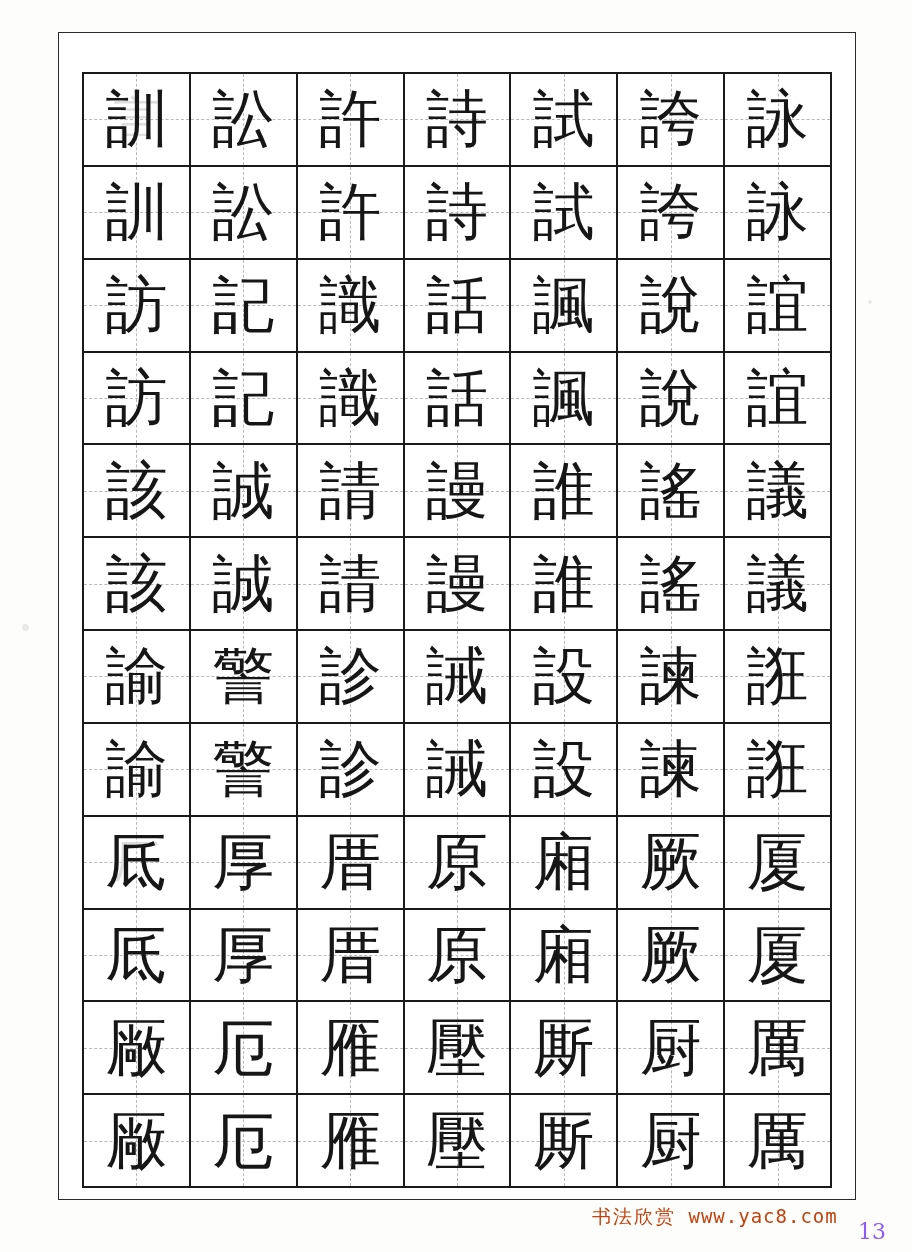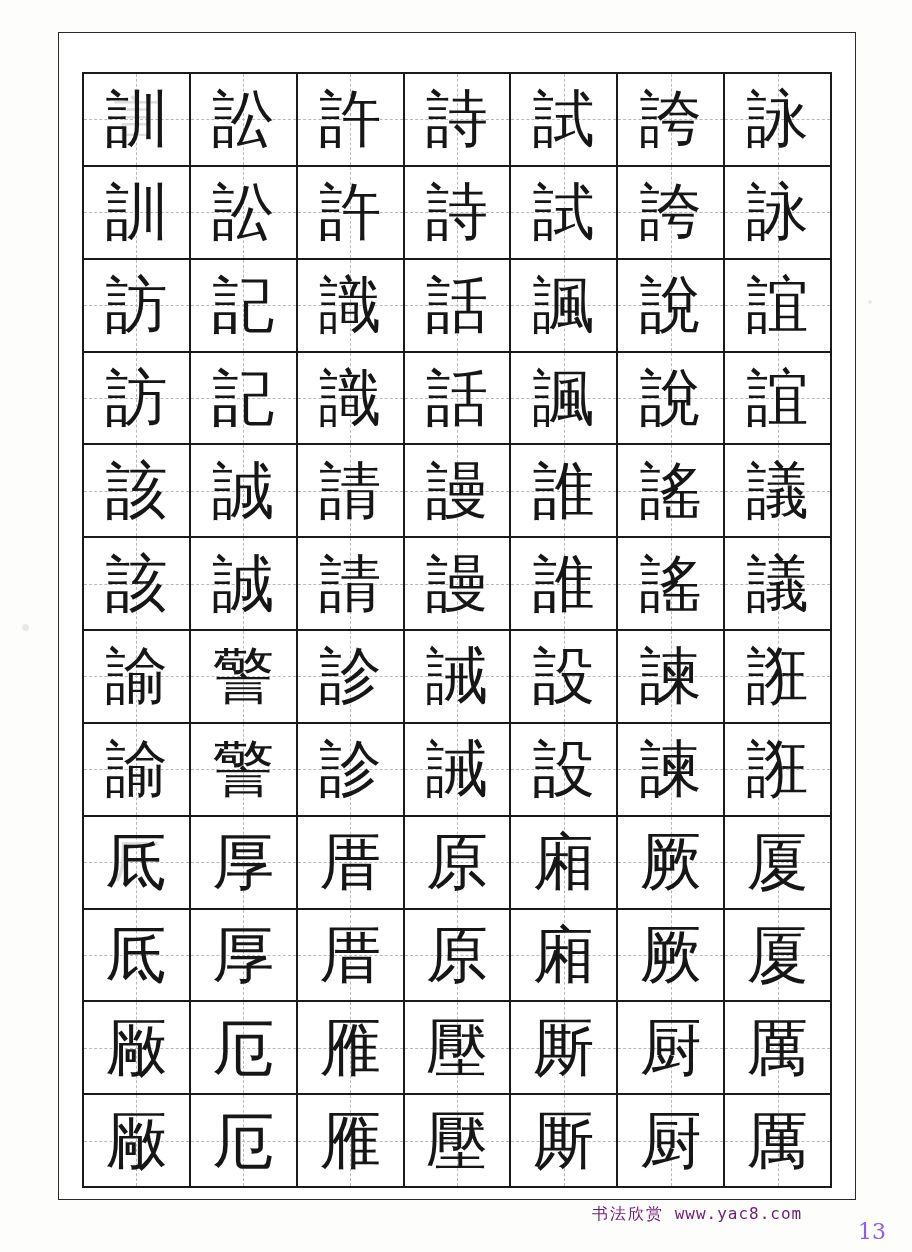--- a/index.html
+++ b/index.html
@@ -92,22 +92,22 @@
     color: #dedede;
     font-size: 46px;
     z-index: 1;
   }
 
   
   #credit {
     position: absolute;
     left: 592px;
     top: 1204px;
-    color: #701a75;
-    font-size: 16px;
+    color: #c2410c;
+    font-size: 19px;
     font-family: "DejaVu Sans Mono", monospace;
     letter-spacing: 1px;
     white-space: nowrap;
   }
   #credit .cn {
     font-family: "DejaVu Sans", sans-serif;
     letter-spacing: 2px;
   }
   #page-number {
     position: absolute;

